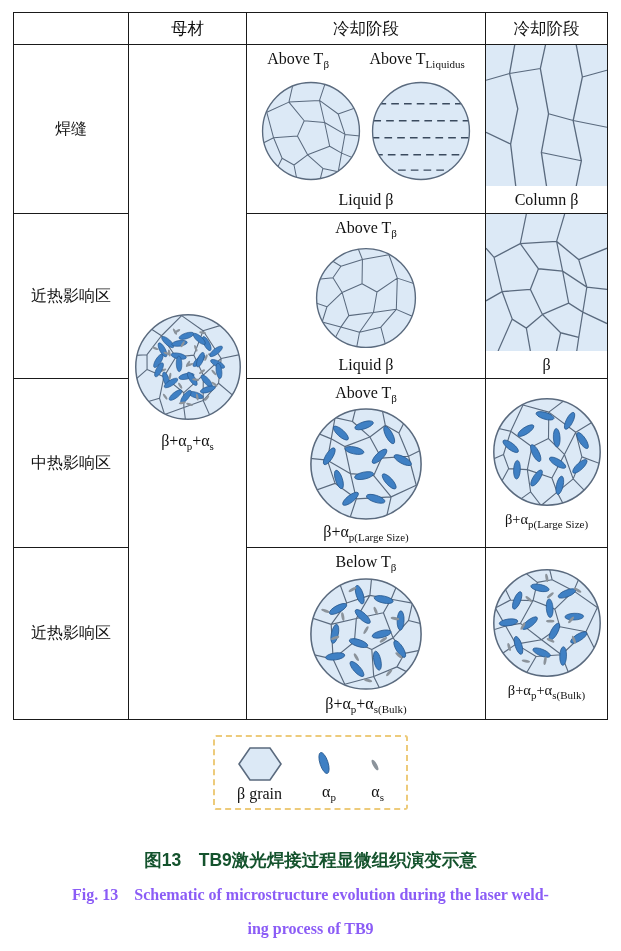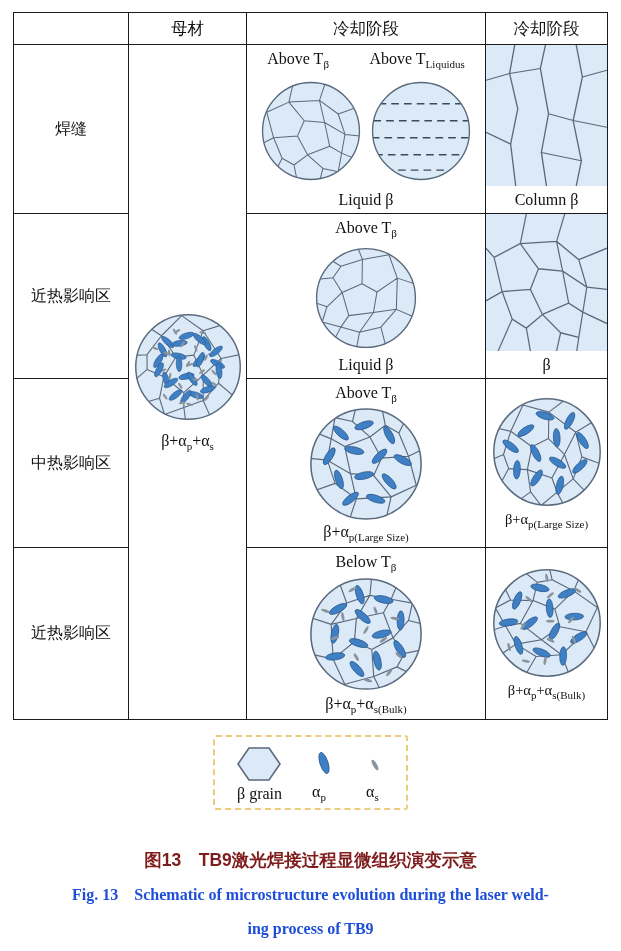--- a/index.html
+++ b/index.html
@@ -45,31 +45,31 @@
   .fillcell { flex-direction:column; align-items:stretch; justify-content:flex-start; padding:0; }
   .fillsvg { width:100%; flex:1; min-height:0; display:block; }
   .coolbot { height:27px; display:flex; align-items:center; justify-content:center; font-size:16px; flex:none; }
   .coolcircle { flex-direction:column; justify-content:center; gap:3px; padding:6px 0; }
   .bm { flex-direction:column; gap:10px; }
   .legend {
     width:fit-content; margin:15px auto 0;
     border:2px dashed #edcb7b; border-radius:3px;
     display:flex; gap:30px; padding:9px 22px 5px; align-items:flex-end;
   }
-  .litem { display:flex; flex-direction:column; align-items:flex-start; gap:3px; }
+  .litem { display:flex; flex-direction:column; align-items:flex-end; gap:3px; }
   .llabel { font-size:16px; }
   .cap-zh {
     margin-top:38px; text-align:center;
     font-family:"Liberation Sans", sans-serif; font-weight:bold;
-    font-size:17.5px; color:#7f1d1d;
+    font-size:17.5px; color:#14532d;
   }
   .cap-en {
     margin-top:13px; text-align:center;
     font-family:"Liberation Serif", serif; font-weight:bold;
-    font-size:16px; color:#1d4ed8;
+    font-size:16px; color:#8b5cf6;
   }
   .cap-en2 { margin-top:14px; }
 </style>
 </head>
 <body>
 
 <div class="page">
 
   <svg width="0" height="0" style="position:absolute">
     <defs>

